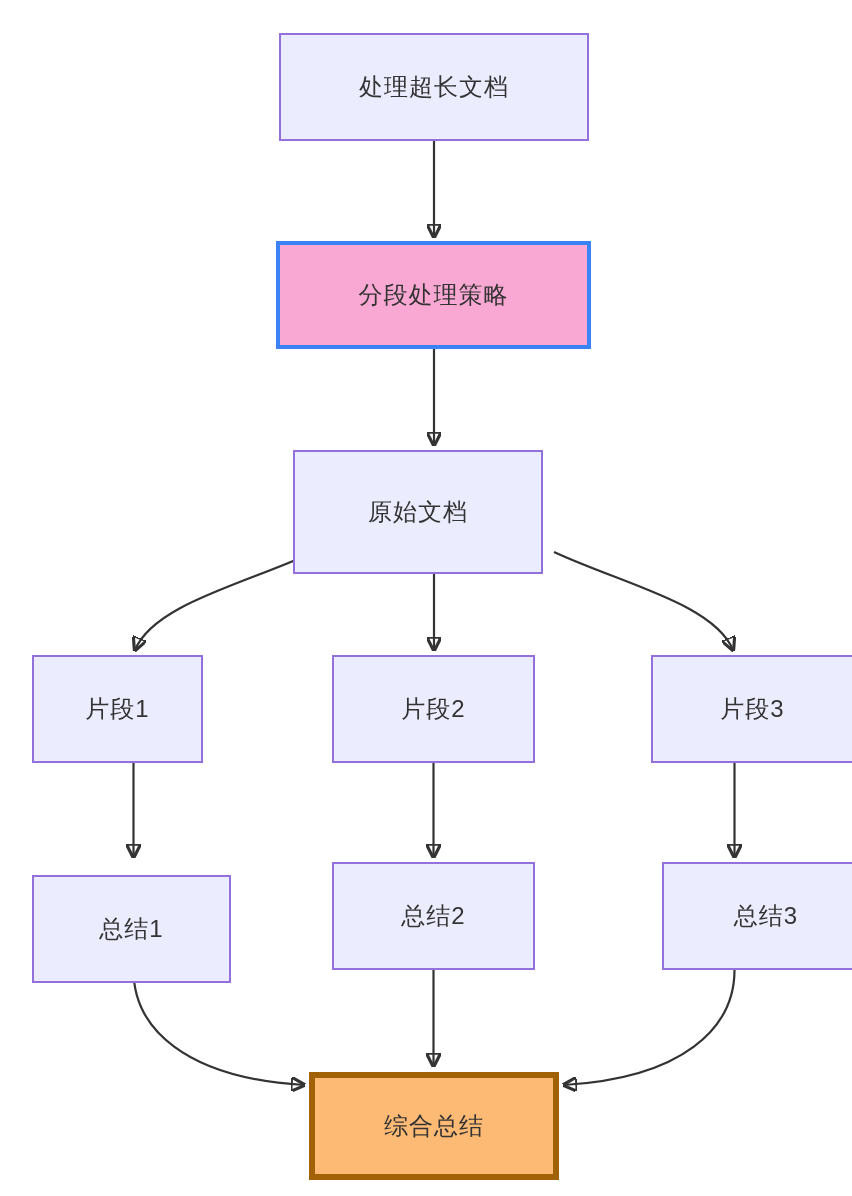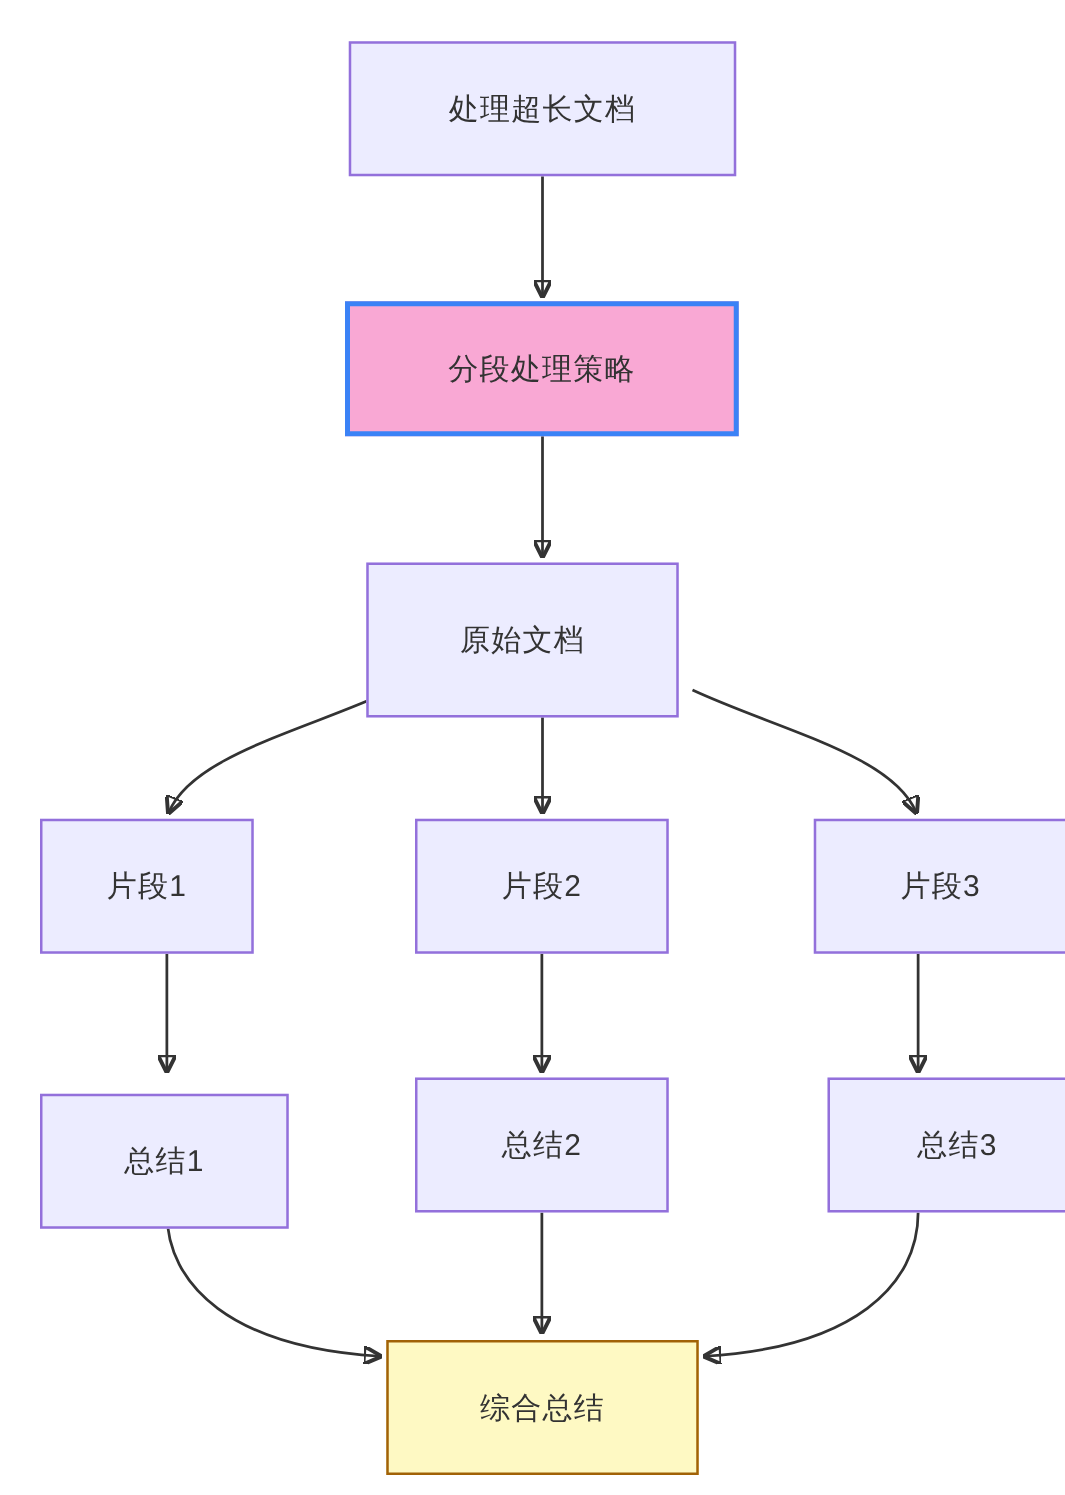--- a/index.html
+++ b/index.html
@@ -38,22 +38,22 @@
     letter-spacing: 1px;
     color: #333333;
     background: #ECECFF;
     border: 2px solid #9370DB;
   }
   .node.emphasis {
     background: #f9a8d4;
     border: 4px solid #3b82f6;
   }
   .node.success {
-    background: #fef9c3;
-    border: 2px solid #a16207;
+    background: #fdba74;
+    border: 6px solid #a16207;
   }
   
   .n-a  { left: 279px; top: 33px;   width: 310px; height: 108px; }
   .n-b  { left: 276px; top: 241px;  width: 315px; height: 108px; }
   .n-c  { left: 293px; top: 450px;  width: 250px; height: 124px; }
   .n-d1 { left: 32px;  top: 655px;  width: 171px; height: 108px; }
   .n-d2 { left: 332px; top: 655px;  width: 203px; height: 108px; }
   .n-d3 { left: 651px; top: 655px;  width: 203px; height: 108px; }
   .n-e1 { left: 32px;  top: 862px;  width: 199px; height: 108px; margin-top: 13px; }
   .n-e2 { left: 332px; top: 862px;  width: 203px; height: 108px; }

